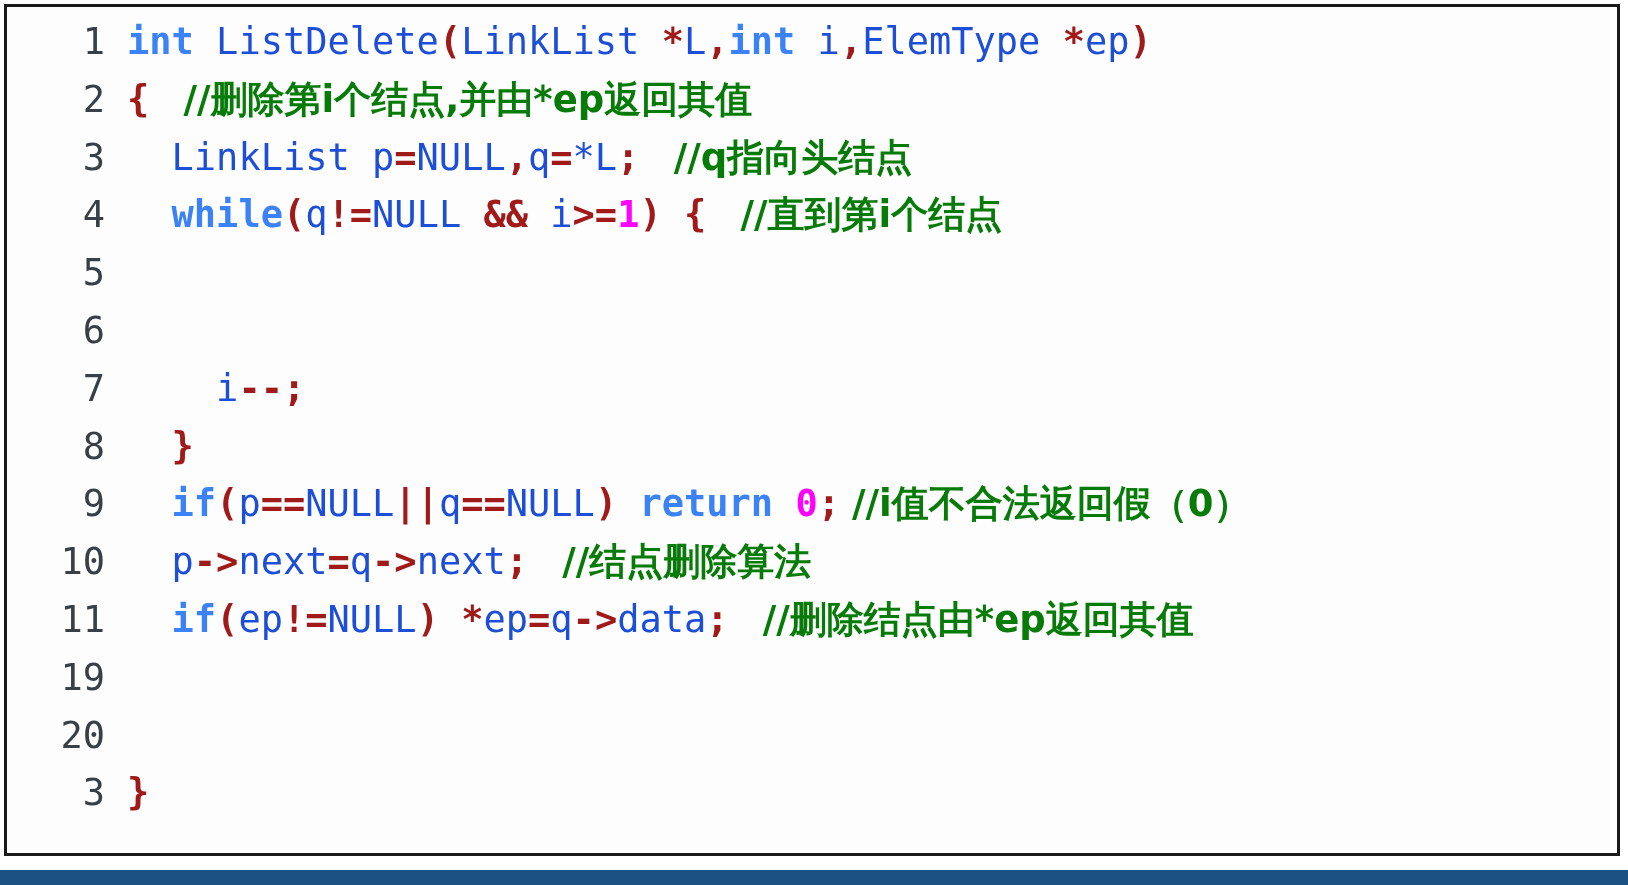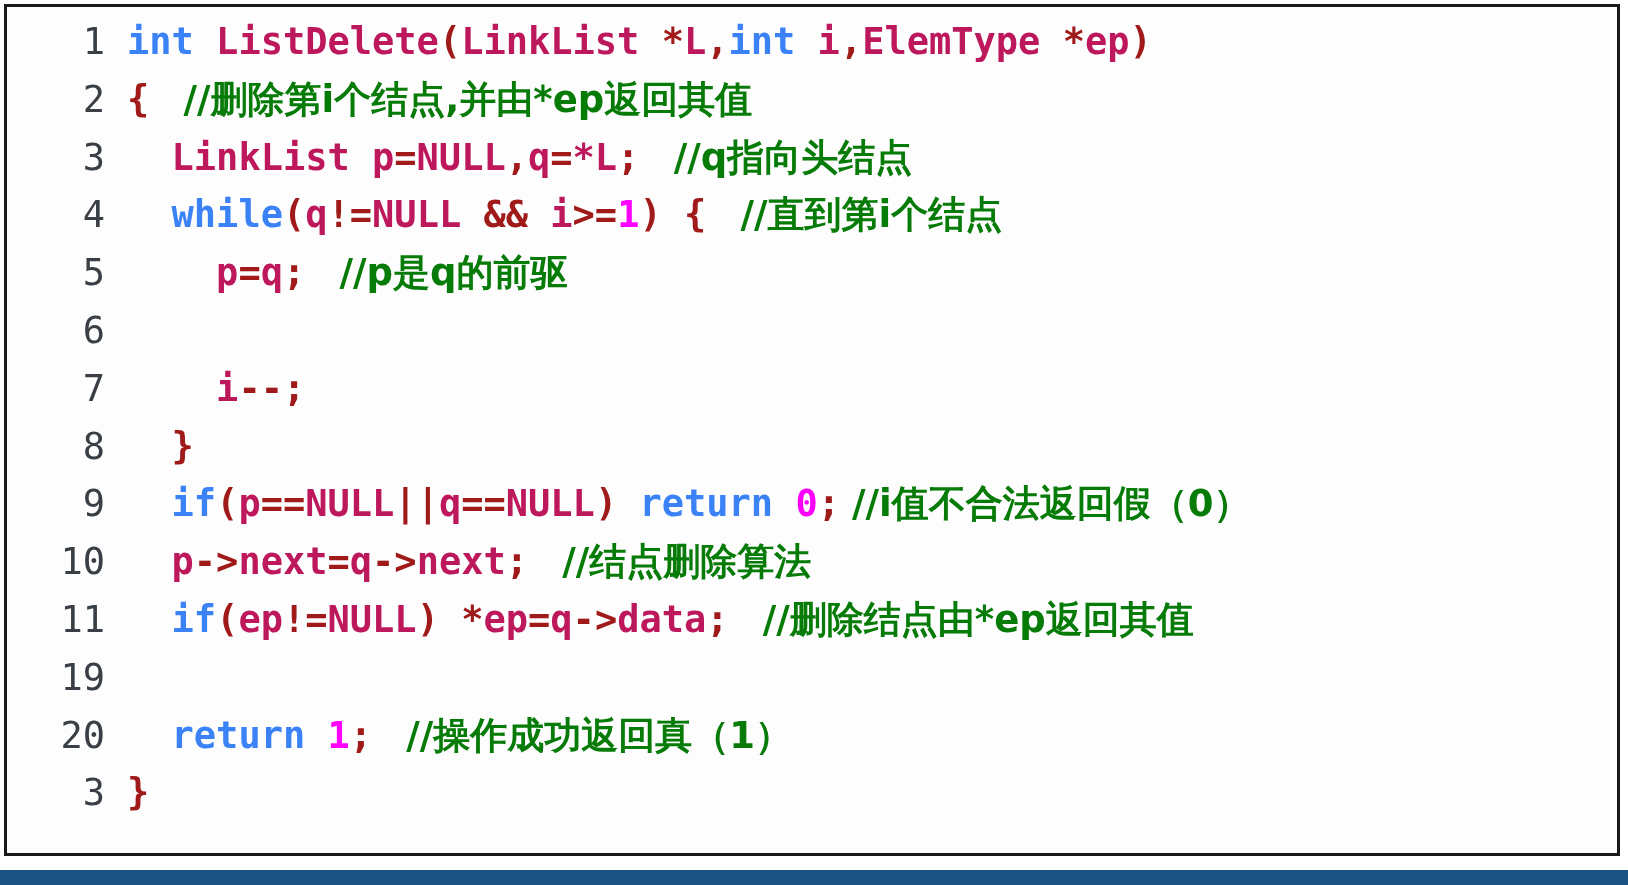--- a/index.html
+++ b/index.html
@@ -54,40 +54,40 @@
     font-size: 37px;
     font-family: "DejaVu Sans Mono", monospace;
     padding-right: 0;
     -webkit-font-smoothing: none;
   }
   .line-code {
     padding-left: 22px;
     white-space: pre;
   }
   .tok-kw      { color: #3b82f6; font-weight: bold; }
-  .tok-plain   { color: #be185d; font-weight: bold; }
+  .tok-plain   { color: #1d4ed8; font-weight: normal; }
   .tok-punct   { color: #a01a1a; font-weight: bold; }
   .tok-num     { color: #ff00ff; font-weight: bold; }
   .tok-comment { color: #077b07; font-weight: bold; margin-left: 12px; }
   .cjk { font-family: "DejaVu Sans", sans-serif; }
 </style>
 </head>
 <body>
 
 <div id="code-window">
   <div id="code-listing">
       <div class="code-line"><span class="line-number">1</span><span class="line-code"><span class="tok-kw">int</span><span class="tok-plain"> ListDelete</span><span class="tok-punct">(</span><span class="tok-plain">LinkList </span><span class="tok-punct">*</span><span class="tok-plain">L</span><span class="tok-punct">,</span><span class="tok-kw">int</span><span class="tok-plain"> i</span><span class="tok-punct">,</span><span class="tok-plain">ElemType </span><span class="tok-punct">*</span><span class="tok-plain">ep</span><span class="tok-punct">)</span></span></div>
       <div class="code-line"><span class="line-number">2</span><span class="line-code"><span class="tok-punct">{</span><span class="tok-plain"> </span><span class="tok-comment cjk">//删除第i个结点,并由*ep返回其值</span></span></div>
       <div class="code-line"><span class="line-number">3</span><span class="line-code"><span class="tok-plain">  LinkList p</span><span class="tok-punct">=</span><span class="tok-plain">NULL</span><span class="tok-punct">,</span><span class="tok-plain">q</span><span class="tok-punct">=</span><span class="tok-plain">*</span><span class="tok-plain">L</span><span class="tok-punct">;</span><span class="tok-plain"> </span><span class="tok-comment cjk">//q指向头结点</span></span></div>
       <div class="code-line"><span class="line-number">4</span><span class="line-code"><span class="tok-plain">  </span><span class="tok-kw">while</span><span class="tok-punct">(</span><span class="tok-plain">q</span><span class="tok-punct">!=</span><span class="tok-plain">NULL </span><span class="tok-punct">&amp;&amp;</span><span class="tok-plain"> i</span><span class="tok-punct">&gt;=</span><span class="tok-num">1</span><span class="tok-punct">)</span><span class="tok-plain"> </span><span class="tok-punct">{</span><span class="tok-plain"> </span><span class="tok-comment cjk">//直到第i个结点</span></span></div>
-      <div class="code-line"><span class="line-number">5</span><span class="line-code"><span class="tok-plain">    p</span><span class="tok-punct">=</span><span class="tok-plain">q</span><span class="tok-punct">;</span><span class="tok-plain"> </span><span class="tok-comment cjk">//p是q的前驱</span></span></div>
+      <div class="code-line"><span class="line-number">5</span></div>
       <div class="code-line"><span class="line-number">6</span></div>
       <div class="code-line"><span class="line-number">7</span><span class="line-code"><span class="tok-plain">    i</span><span class="tok-punct">--</span><span class="tok-punct">;</span></span></div>
       <div class="code-line"><span class="line-number">8</span><span class="line-code"><span class="tok-plain">  </span><span class="tok-punct">}</span></span></div>
       <div class="code-line"><span class="line-number">9</span><span class="line-code"><span class="tok-plain">  </span><span class="tok-kw">if</span><span class="tok-punct">(</span><span class="tok-plain">p</span><span class="tok-punct">==</span><span class="tok-plain">NULL</span><span class="tok-punct">||</span><span class="tok-plain">q</span><span class="tok-punct">==</span><span class="tok-plain">NULL</span><span class="tok-punct">)</span><span class="tok-plain"> </span><span class="tok-kw">return</span><span class="tok-plain"> </span><span class="tok-num">0</span><span class="tok-punct">;</span><span class="tok-comment cjk">//i值不合法返回假（0）</span></span></div>
       <div class="code-line"><span class="line-number">10</span><span class="line-code"><span class="tok-plain">  p</span><span class="tok-punct">-&gt;</span><span class="tok-plain">next</span><span class="tok-punct">=</span><span class="tok-plain">q</span><span class="tok-punct">-&gt;</span><span class="tok-plain">next</span><span class="tok-punct">;</span><span class="tok-plain"> </span><span class="tok-comment cjk">//结点删除算法</span></span></div>
       <div class="code-line"><span class="line-number">11</span><span class="line-code"><span class="tok-plain">  </span><span class="tok-kw">if</span><span class="tok-punct">(</span><span class="tok-plain">ep</span><span class="tok-punct">!=</span><span class="tok-plain">NULL</span><span class="tok-punct">)</span><span class="tok-plain"> </span><span class="tok-punct">*</span><span class="tok-plain">ep</span><span class="tok-punct">=</span><span class="tok-plain">q</span><span class="tok-punct">-&gt;</span><span class="tok-plain">data</span><span class="tok-punct">;</span><span class="tok-plain"> </span><span class="tok-comment cjk">//删除结点由*ep返回其值</span></span></div>
       <div class="code-line"><span class="line-number">19</span></div>
-      <div class="code-line"><span class="line-number">20</span><span class="line-code"><span class="tok-plain">  </span><span class="tok-kw">return</span><span class="tok-plain"> </span><span class="tok-num">1</span><span class="tok-punct">;</span><span class="tok-plain"> </span><span class="tok-comment cjk">//操作成功返回真（1）</span></span></div>
+      <div class="code-line"><span class="line-number">20</span></div>
       <div class="code-line"><span class="line-number">3</span><span class="line-code"><span class="tok-punct">}</span></span></div>
     </div>
 </div>
 <div id="bottom-bar"></div>
 
 </body></html>

